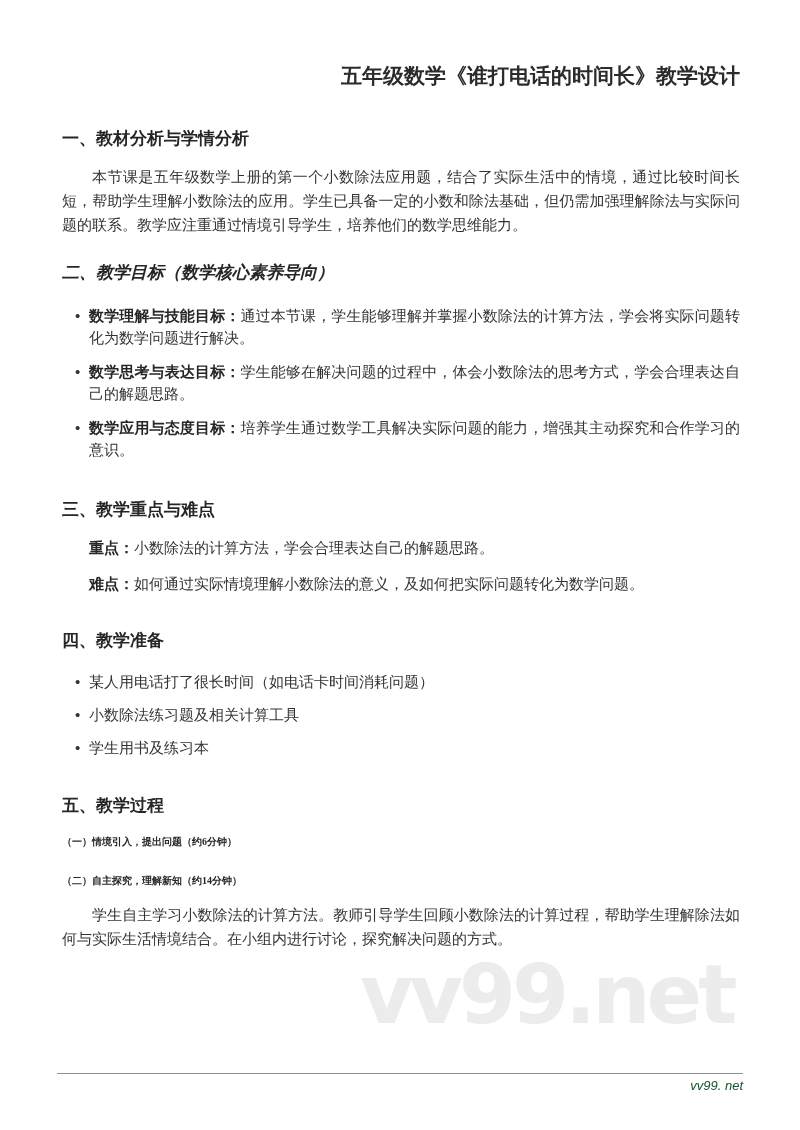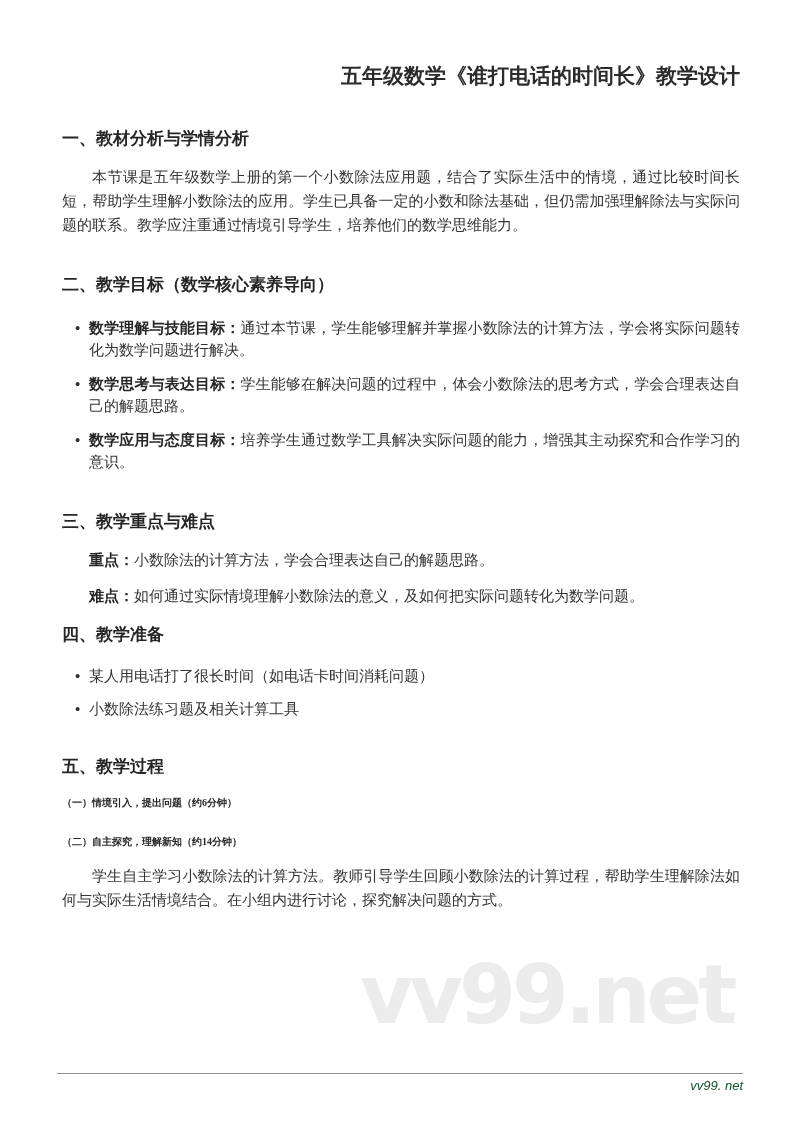--- a/index.html
+++ b/index.html
@@ -29,23 +29,23 @@
     font-weight: 700;
     color: #2b2b2b;
   }
   .h2 {
     font-size: 17px;
     line-height: 24px;
     font-weight: 700;
     color: #262626;
   }
   .h2.s1 { margin: 37px 0 0 0; }
-  .h2.s2 { margin: 36px 0 0 0; }
+  .h2.s2 { margin: 24px 0 0 0; font-style: italic; }
   .h2.s3 { margin: 37px 0 0 0; }
-  .h2.s4 { margin: 16px 0 0 0; }
+  .h2.s4 { margin: 34px 0 0 0; }
   .h2.s5 { margin: 35px 0 0 0; }
   .h3 {
     font-size: 10px;
     line-height: 22px;
     font-weight: 700;
     color: #262626;
   }
   .h3.sub1 { margin: 13px 0 0 0; }
   .h3.sub2 { margin: 17px 0 0 0; }
   .para {
@@ -143,20 +143,21 @@
     </ul>
 
     <h2 class="h2 s3">三、教学重点与难点</h2>
     <p class="kp"><b class="run">重点：</b><span>小数除法的计算方法，学会合理表达自己的解题思路。</span></p>
     <p class="kp second"><b class="run">难点：</b><span>如何通过实际情境理解小数除法的意义，及如何把实际问题转化为数学问题。</span></p>
 
     <h2 class="h2 s4">四、教学准备</h2>
     <ul class="blist prep">
       <li>某人用电话打了很长时间（如电话卡时间消耗问题）</li>
       <li>小数除法练习题及相关计算工具</li>
+      <li>学生用书及练习本</li>
     </ul>
 
     <h2 class="h2 s5">五、教学过程</h2>
 
     <h3 class="h3 sub1">（一）情境引入，提出问题（约6分钟）</h3>
 
     <h3 class="h3 sub2">（二）自主探究，理解新知（约14分钟）</h3>
     <p class="para p-sub2">学生自主学习小数除法的计算方法。教师引导学生回顾小数除法的计算过程，帮助学生理解除法如何与实际生活情境结合。在小组内进行讨论，探究解决问题的方式。</p>
 
   </div>

